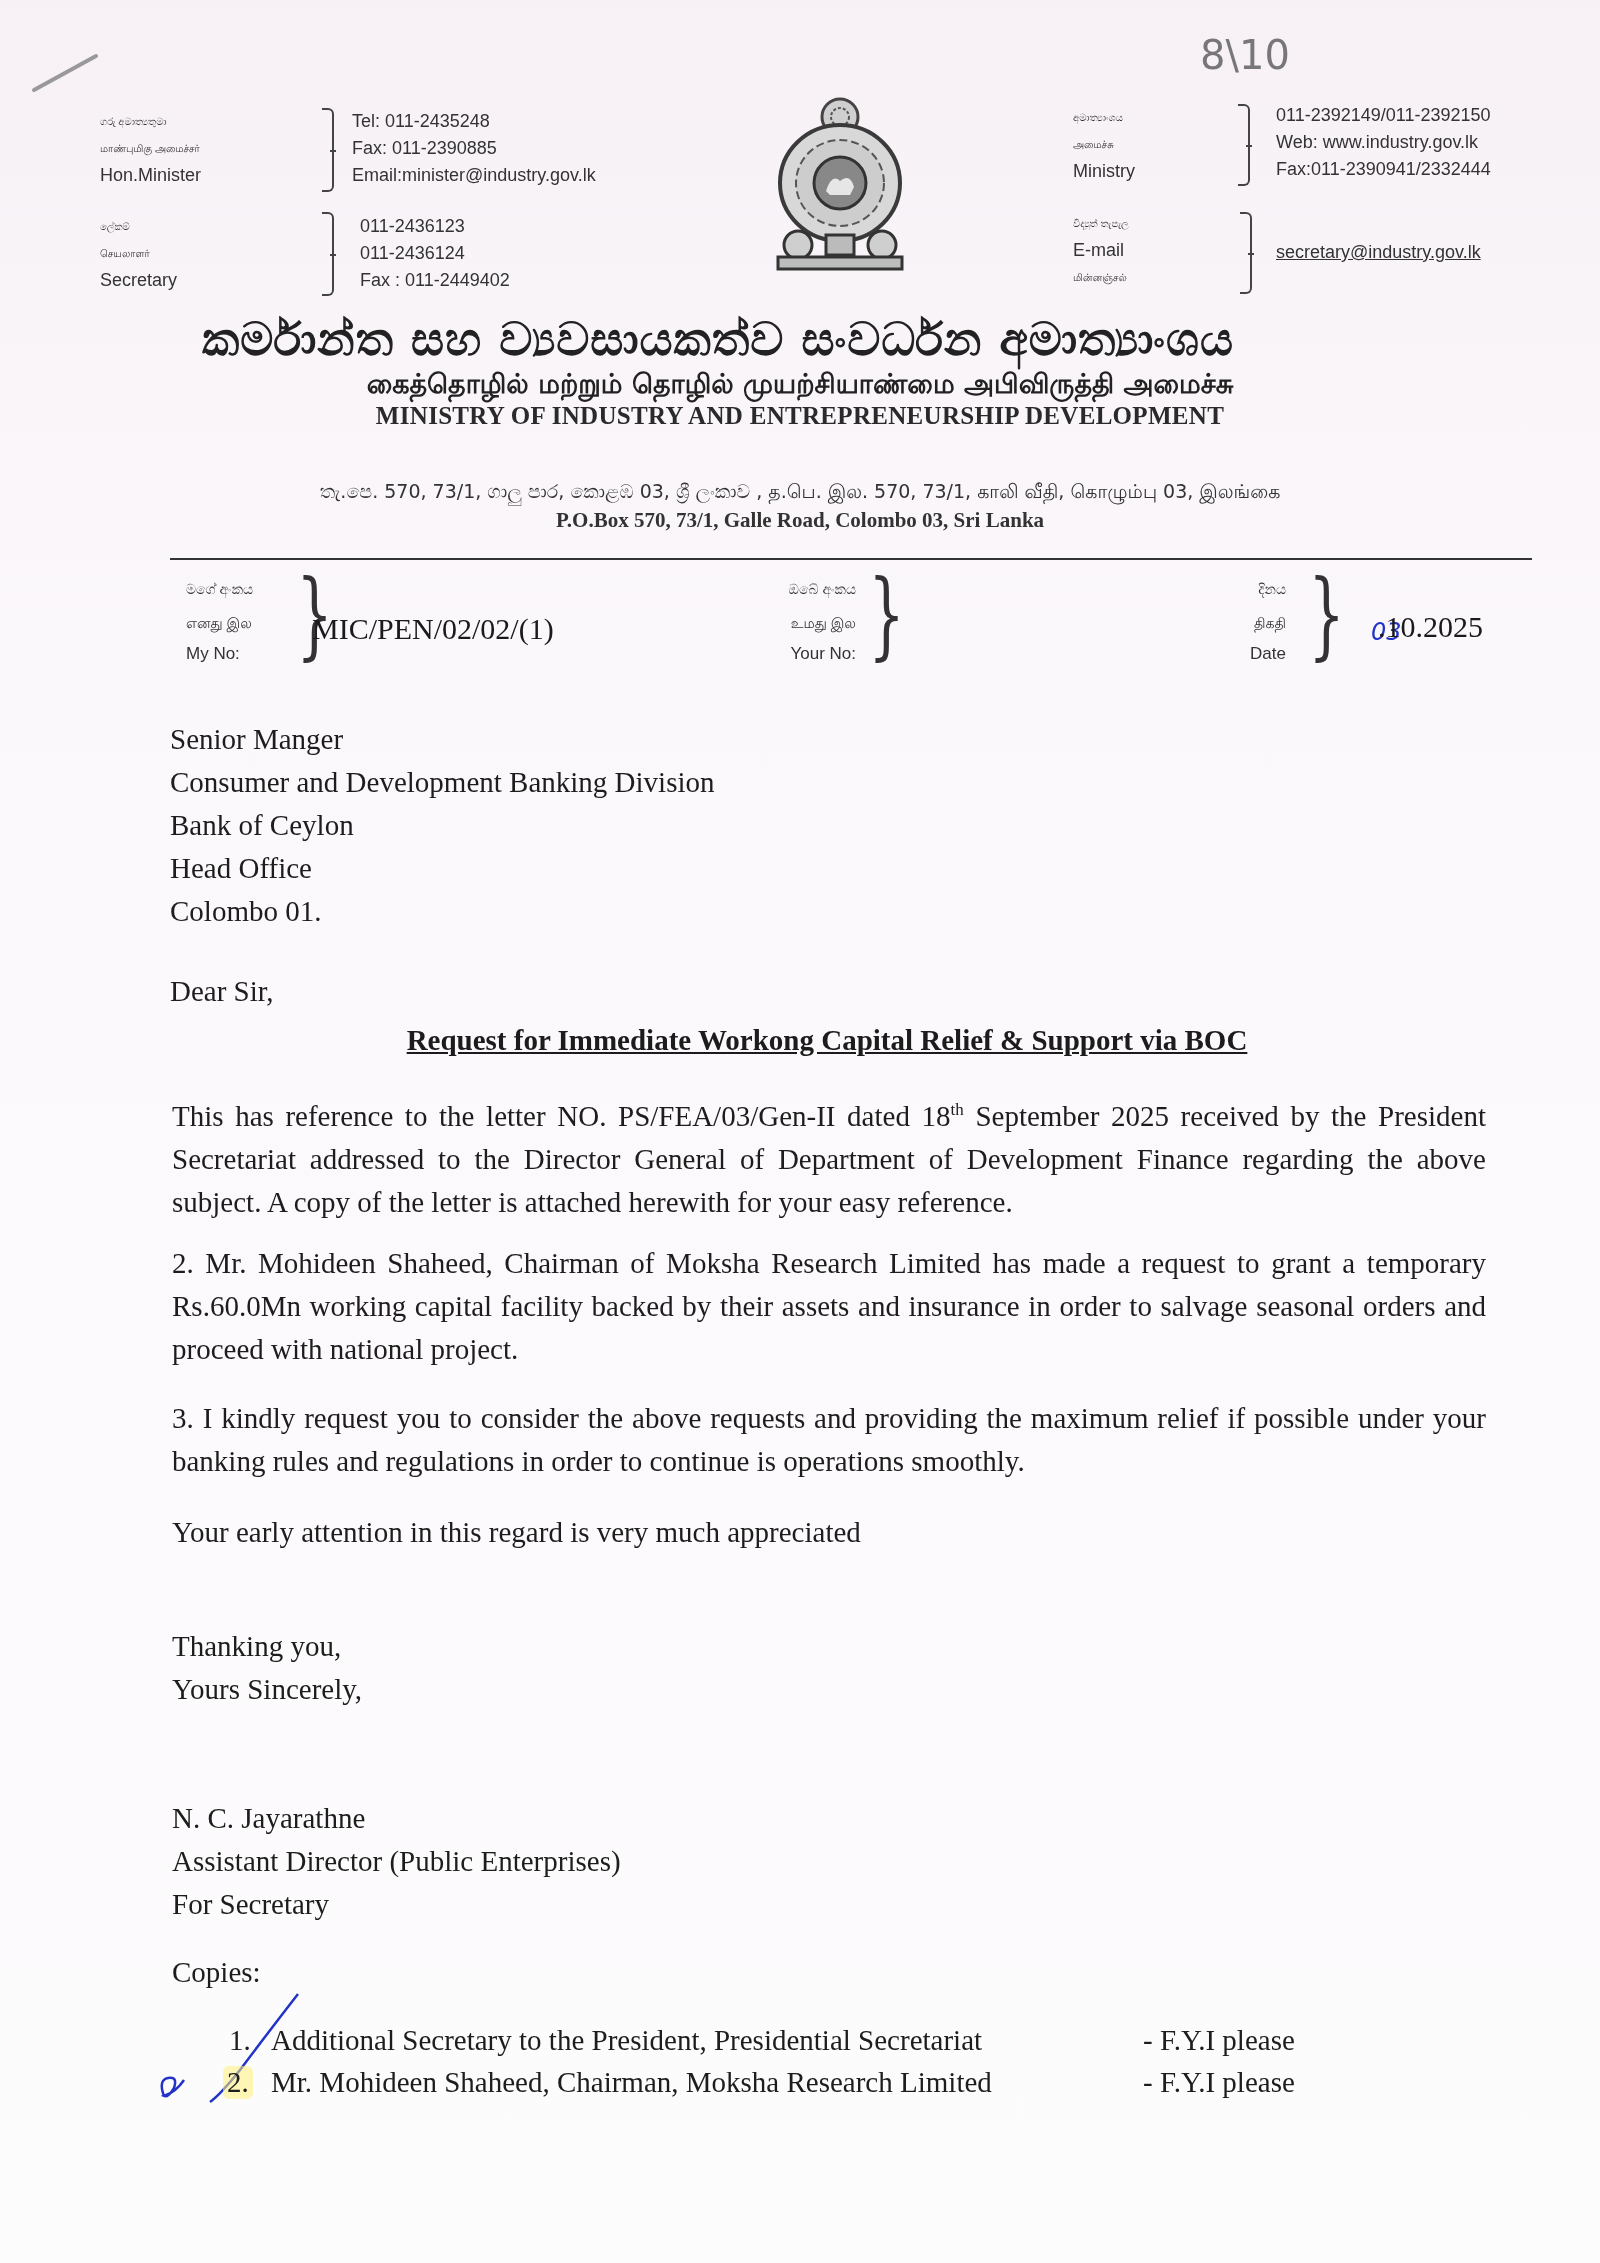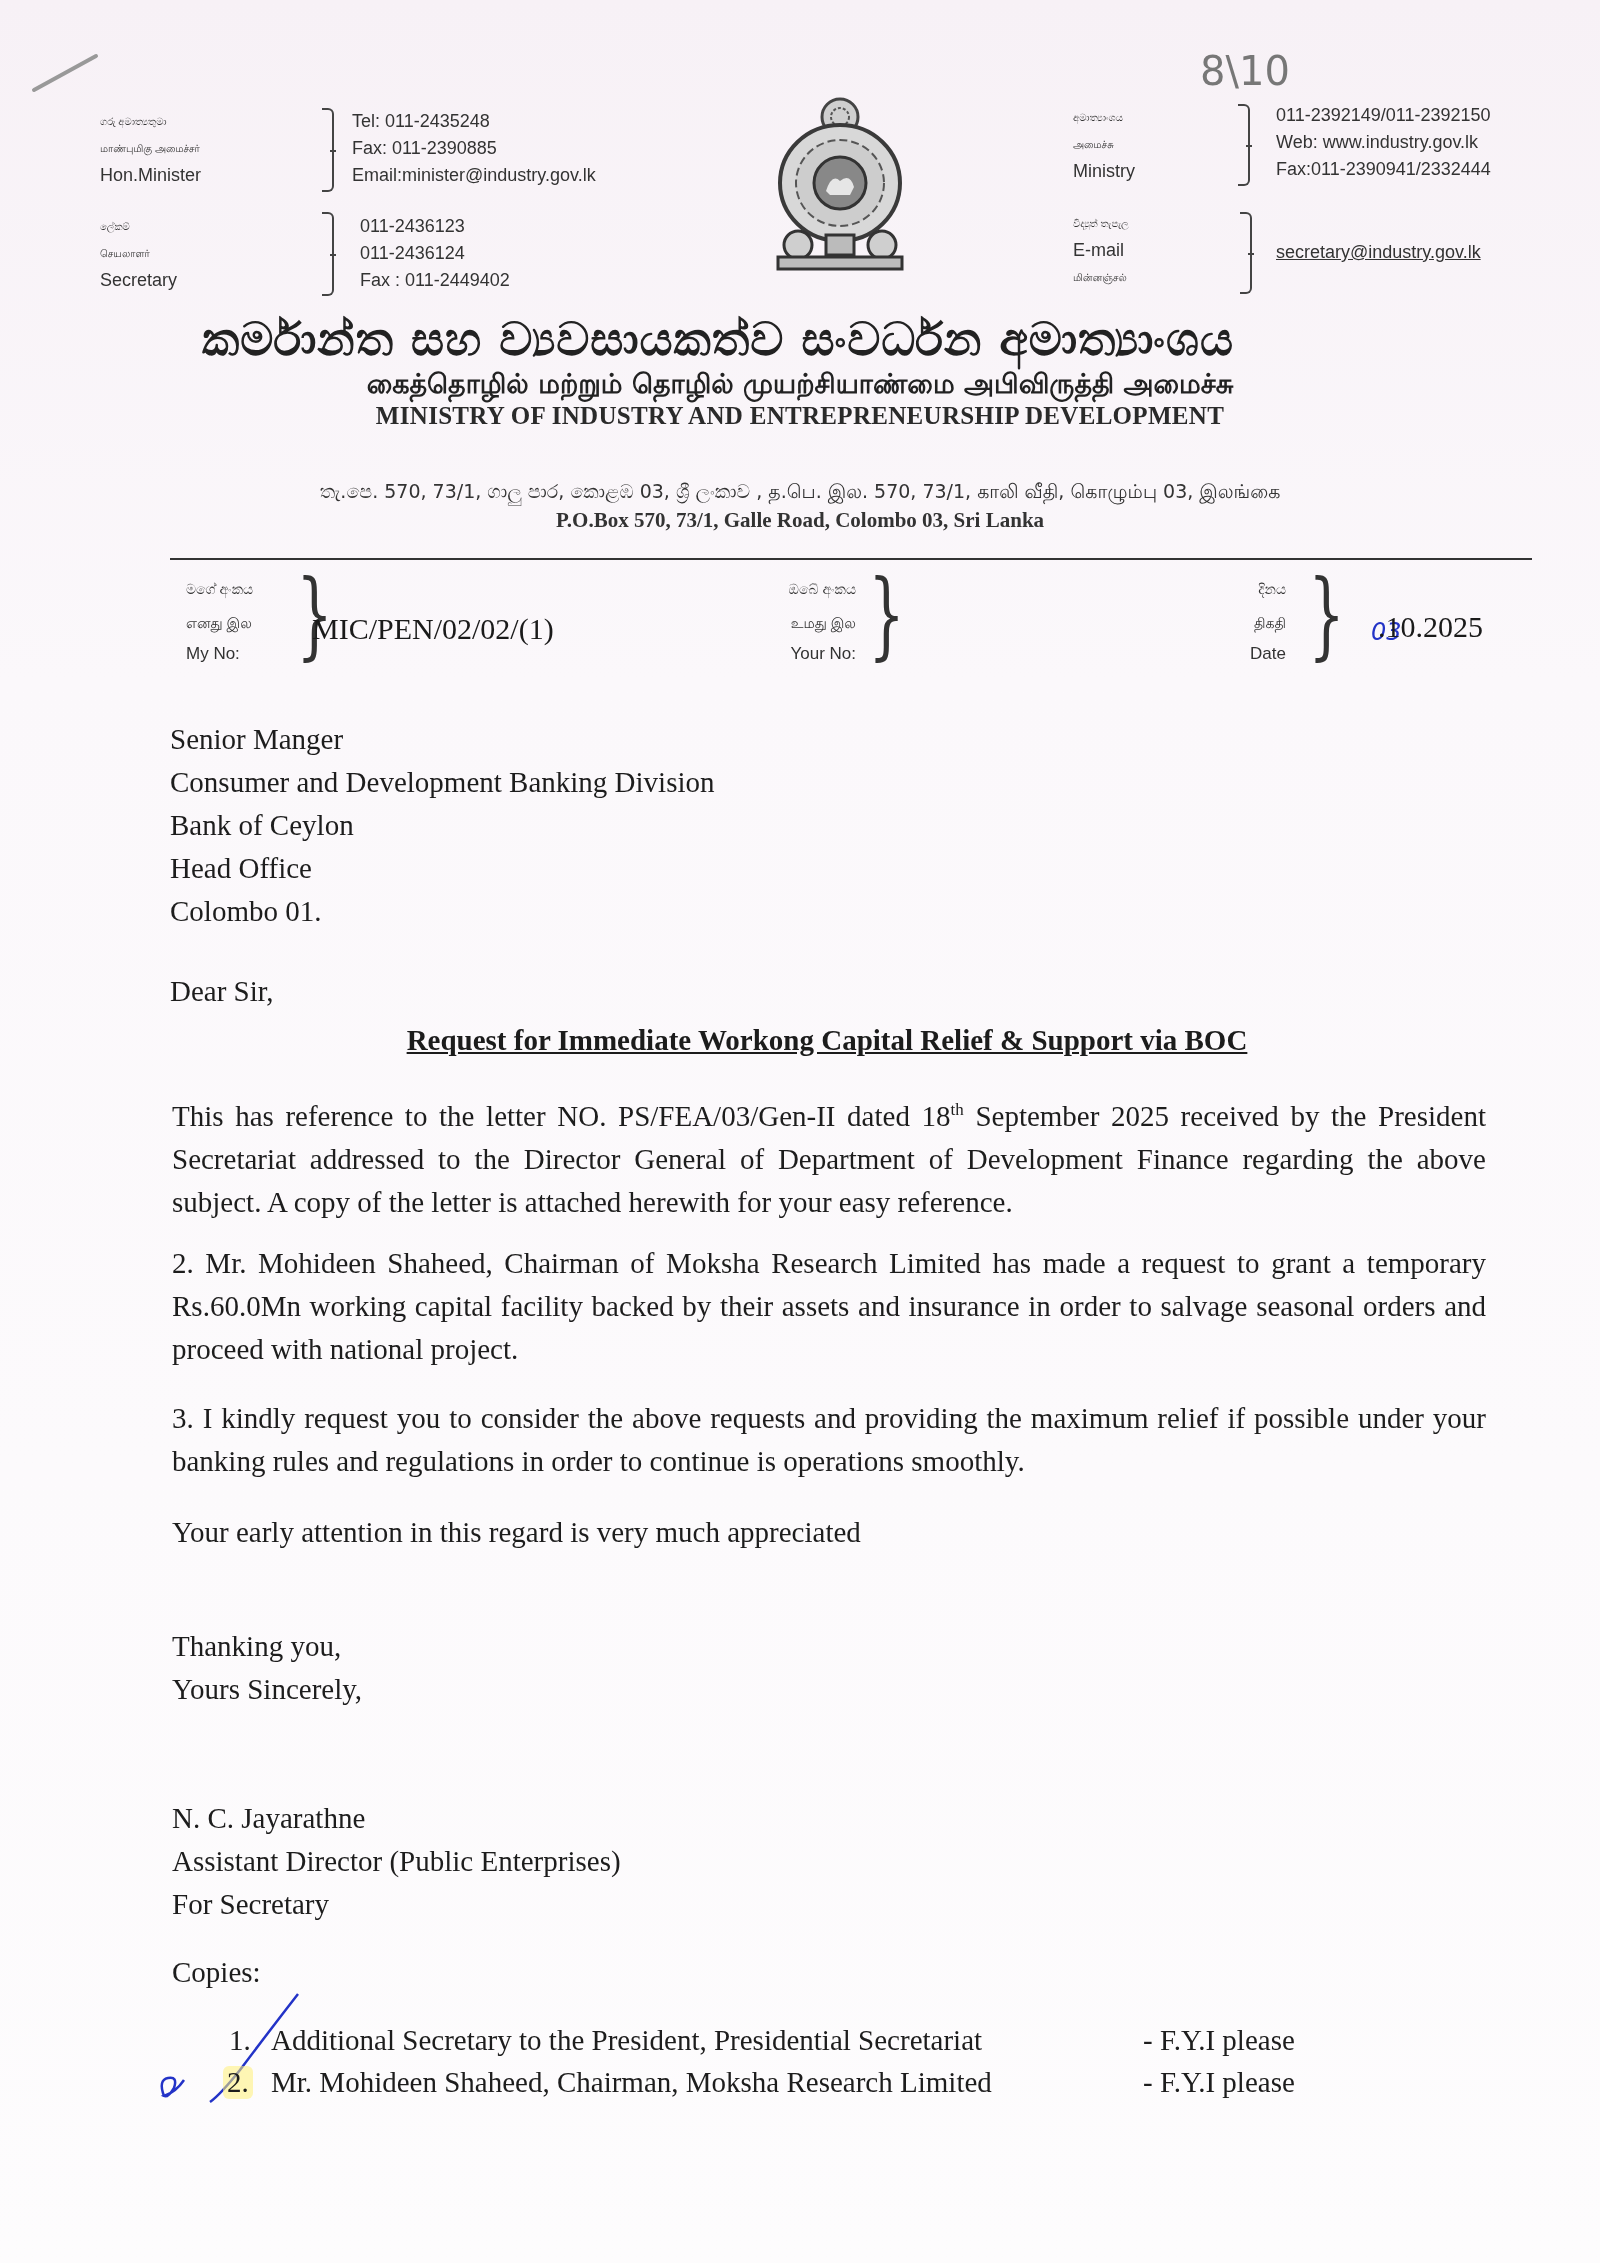--- a/index.html
+++ b/index.html
@@ -53,21 +53,21 @@
   </style>
 </head>
 <body>
 
 <div class="page">
 
   <svg class="abs" style="left:30px;top:50px" width="70" height="45">
     <line x1="4" y1="40" x2="66" y2="6" stroke="#999" stroke-width="4" stroke-linecap="round"></line>
   </svg>
 
-  <div class="abs handwritten" style="left:1200px;top:48px;font-size:40px;color:#777;font-style:normal;">8\10</div>
+  <div class="abs handwritten" style="left:1200px;top:32px;font-size:40px;color:#777;font-style:normal;">8\10</div>
 
   <div class="abs hdr-label" style="left:100px;top:108px;">
     <div class="small">ගරු අමාත්‍යතුමා</div>
     <div class="small">மாண்புமிகு அமைச்சர்</div>
     <div>Hon.Minister</div>
   </div>
   <div class="brace" style="left:322px;top:108px;height:80px;"></div>
   <div class="abs hdr-val" style="left:352px;top:108px;">
     <div>Tel: 011-2435248</div>
     <div>Fax: 011-2390885</div>

